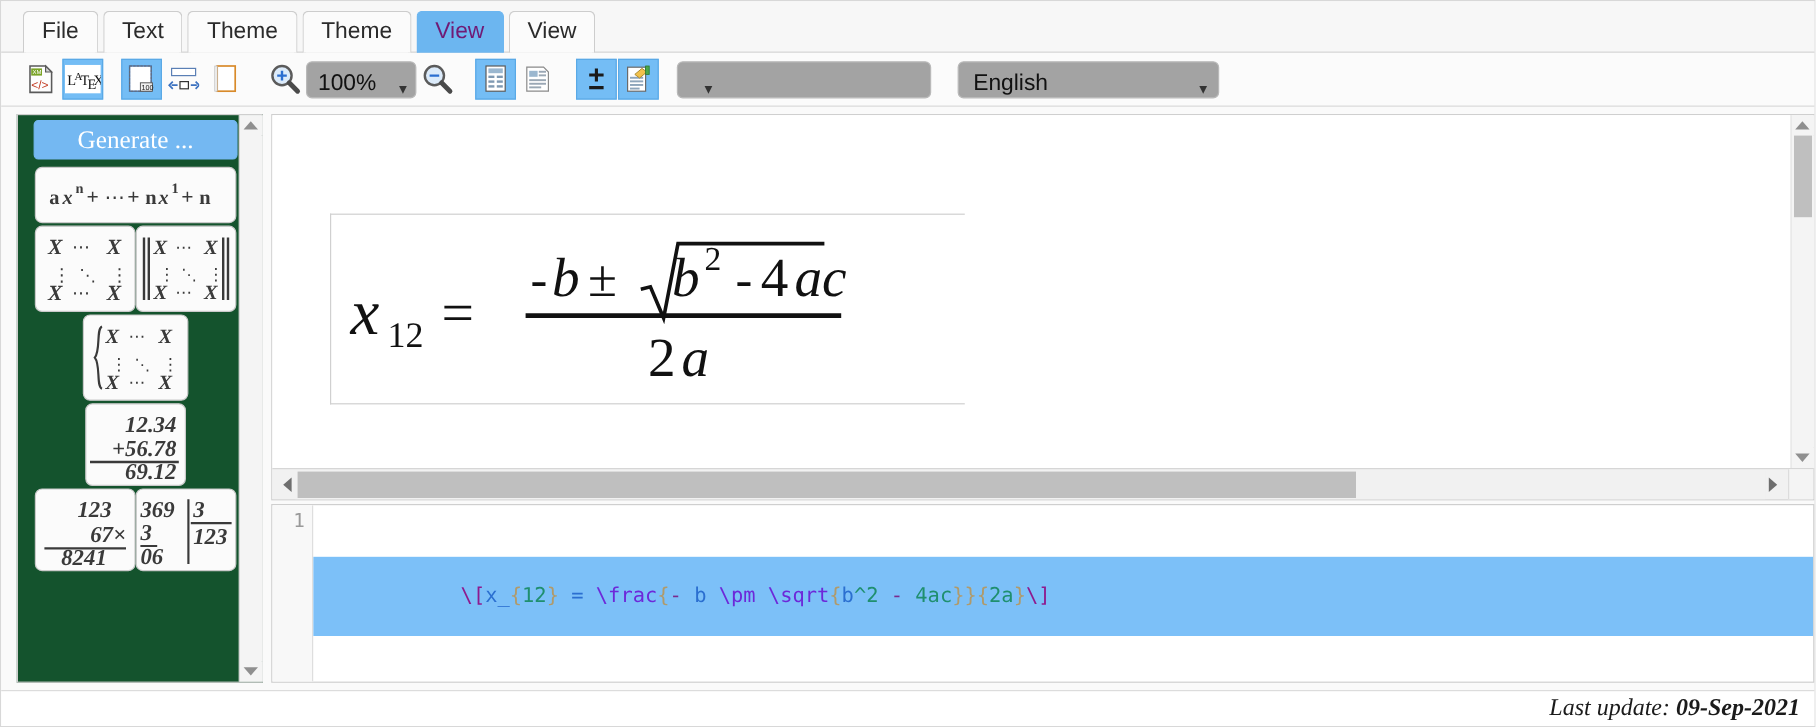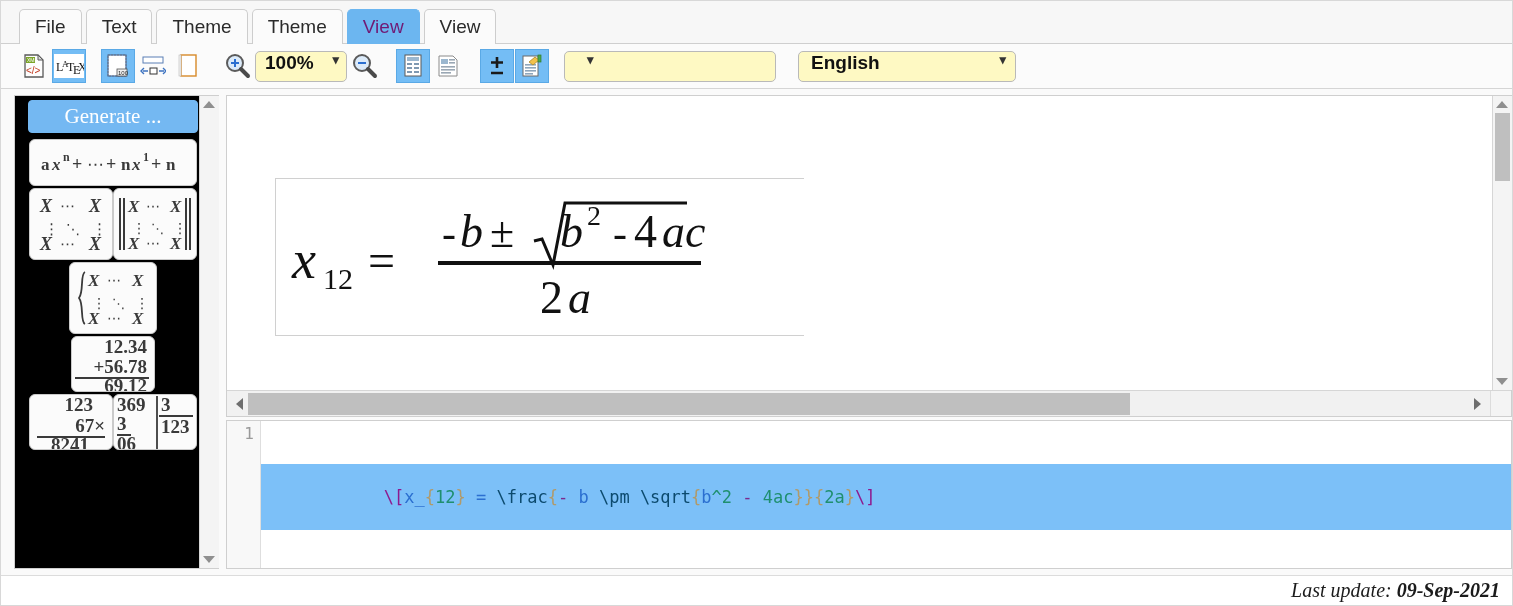--- a/index.html
+++ b/index.html
@@ -64,44 +64,43 @@
     margin-right:1px;
     cursor:default;
     background:transparent;
   }
   .tbtn.on{background:#74bdf5;border-color:#5aa9e6;}
   .tbtn svg{display:block;}
   .sel{
     height:31px;
     border:1px solid #b9b9b9;
     border-radius:5px;
-    background:#fef9c3;
-    display:flex;align-items:flex-start;
+    background:#a3a3a3;
+    display:flex;align-items:flex-end;
     padding:0 9px 0 12px;
     font-size:19px;color:#111;
     box-sizing:border-box;
     cursor:default;
     position:relative;
-    font-weight:bold;
   }
   .sel .cap{flex:1;white-space:nowrap;}
   .sel .chev{margin-left:10px;font-size:13px;color:#333;}
   .sel.zoomsel{width:92px;padding:0 7px 0 9px;}
   .sel.theme{width:212px;margin-left:0;}
   .sel.lang{width:218px;margin-left:22px;}
 
   
   .workspace{flex:1;display:flex;padding:0;min-height:0;background:#fafafa;}
 
   
   .leftcol{
     width:205px;margin:6px 0 6px 13px;
     display:flex;
     border:1px solid #cfcfcf;
-    background:#000000;
+    background:#14532d;
     box-sizing:border-box;
     padding-left:12px;
   }
   .leftinner{
     flex:1;overflow:hidden;
     padding:4px 2px 0 2px;
     display:flex;flex-direction:column;align-items:center;
   }
   .genbtn{
     width:168px;height:31px;
@@ -121,21 +120,21 @@
     border-radius:6px;
     background:#fbfbfb;
     box-sizing:border-box;
     display:flex;align-items:center;justify-content:center;
     overflow:hidden;
     margin:0 0 2px 0;
     cursor:default;
   }
   .tmpl.wide{width:168px;height:47px;}
   .tmpl.mat{width:84px;height:72px;}
-  .tmpl.arith{width:84px;height:56px;}
+  .tmpl.arith{width:84px;height:69px;font-style:italic;}
   .tmpl svg{display:block;}
 
   
   .vsb{
     width:19px;background:#f4f4f4;
     border-left:1px solid #d6d6d6;
     display:flex;flex-direction:column;align-items:center;
     box-sizing:border-box;
     flex-shrink:0;
   }
@@ -209,21 +208,21 @@
   .code{
     flex:1;position:relative;
     font-family:"DejaVu Sans Mono", monospace;
     font-size:17px;
     white-space:pre;
     padding-top:3px;
     overflow:hidden;
   }
   .codeline{background:#7cc0f8;display:block;width:100%;line-height:22px;}
   .tk-delim{color:#8e1a8e;}
-  .tk-cmd{color:#0c4a6e;}
+  .tk-cmd{color:#6d28d9;}
   .tk-var{color:#2b6fd0;}
   .tk-brace{color:#b09a6b;}
   .tk-num{color:#1f8f6f;}
   .tk-op{color:#2b6fd0;}
   .tk-minus{color:#7b2a8e;}
 
   
   .rightcol{
     width:330px;margin:6px 13px 6px 6px;
     display:flex;

